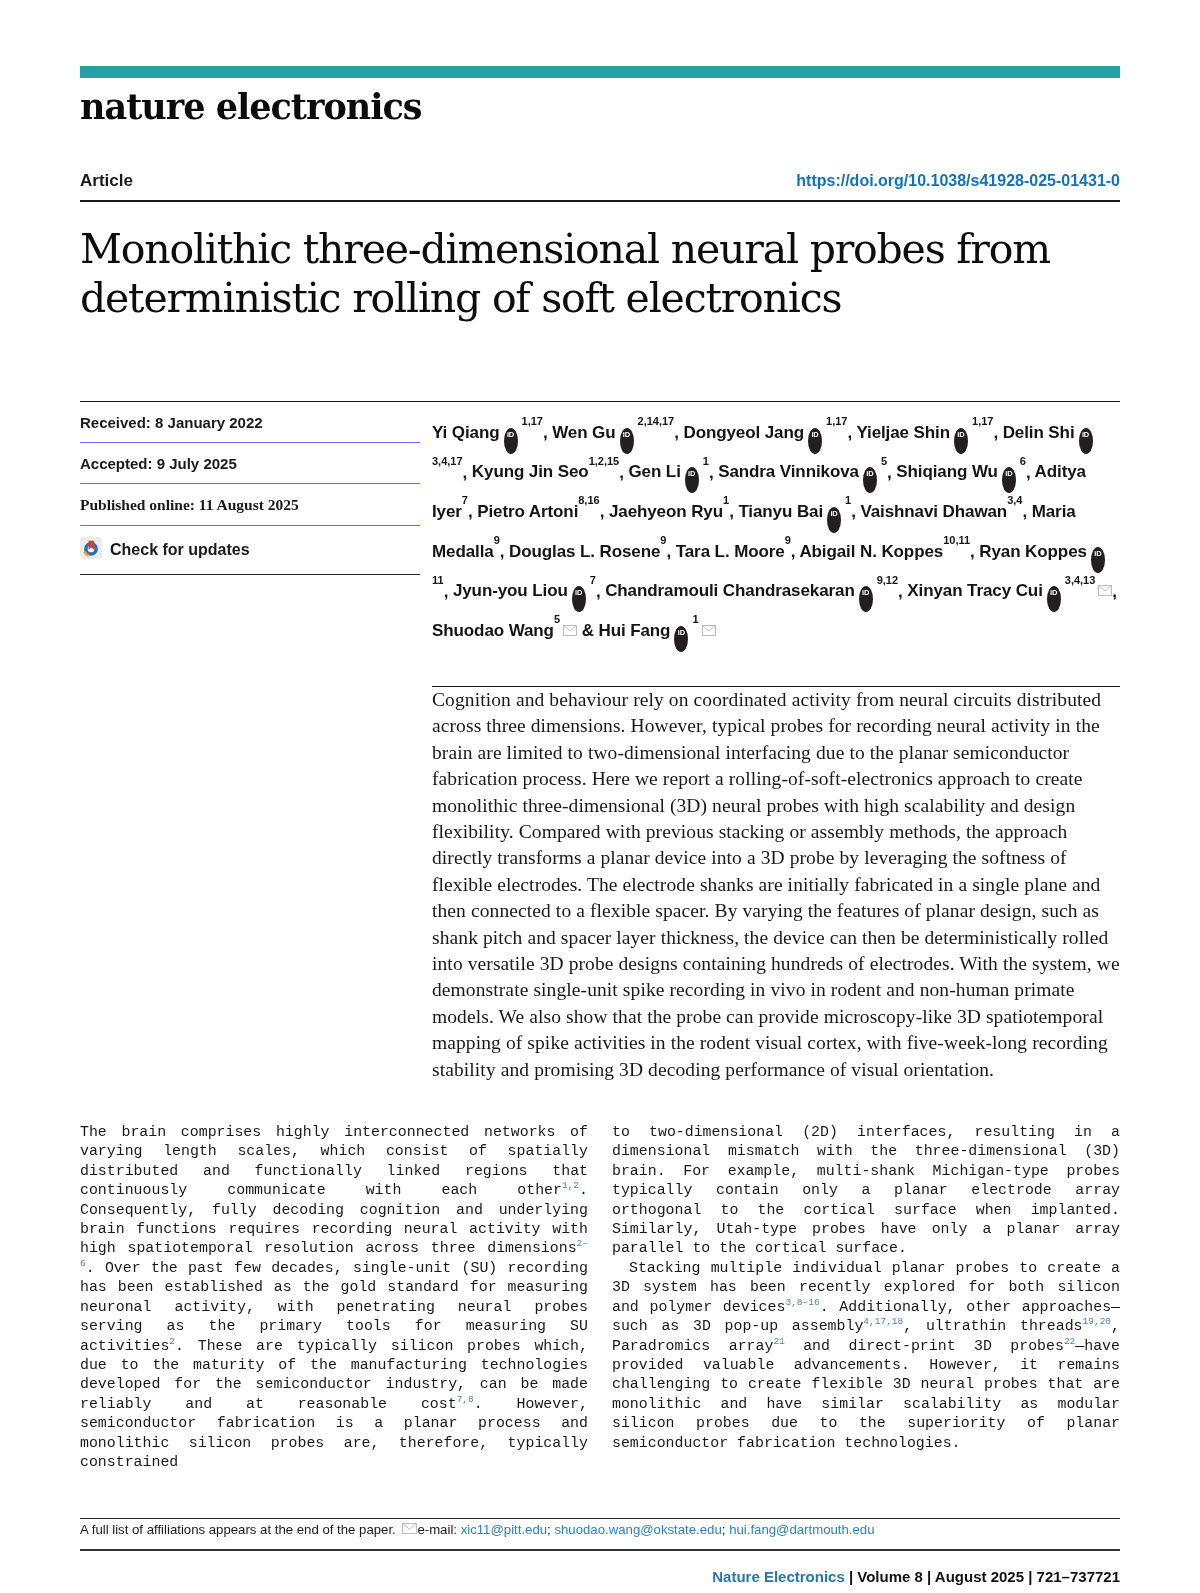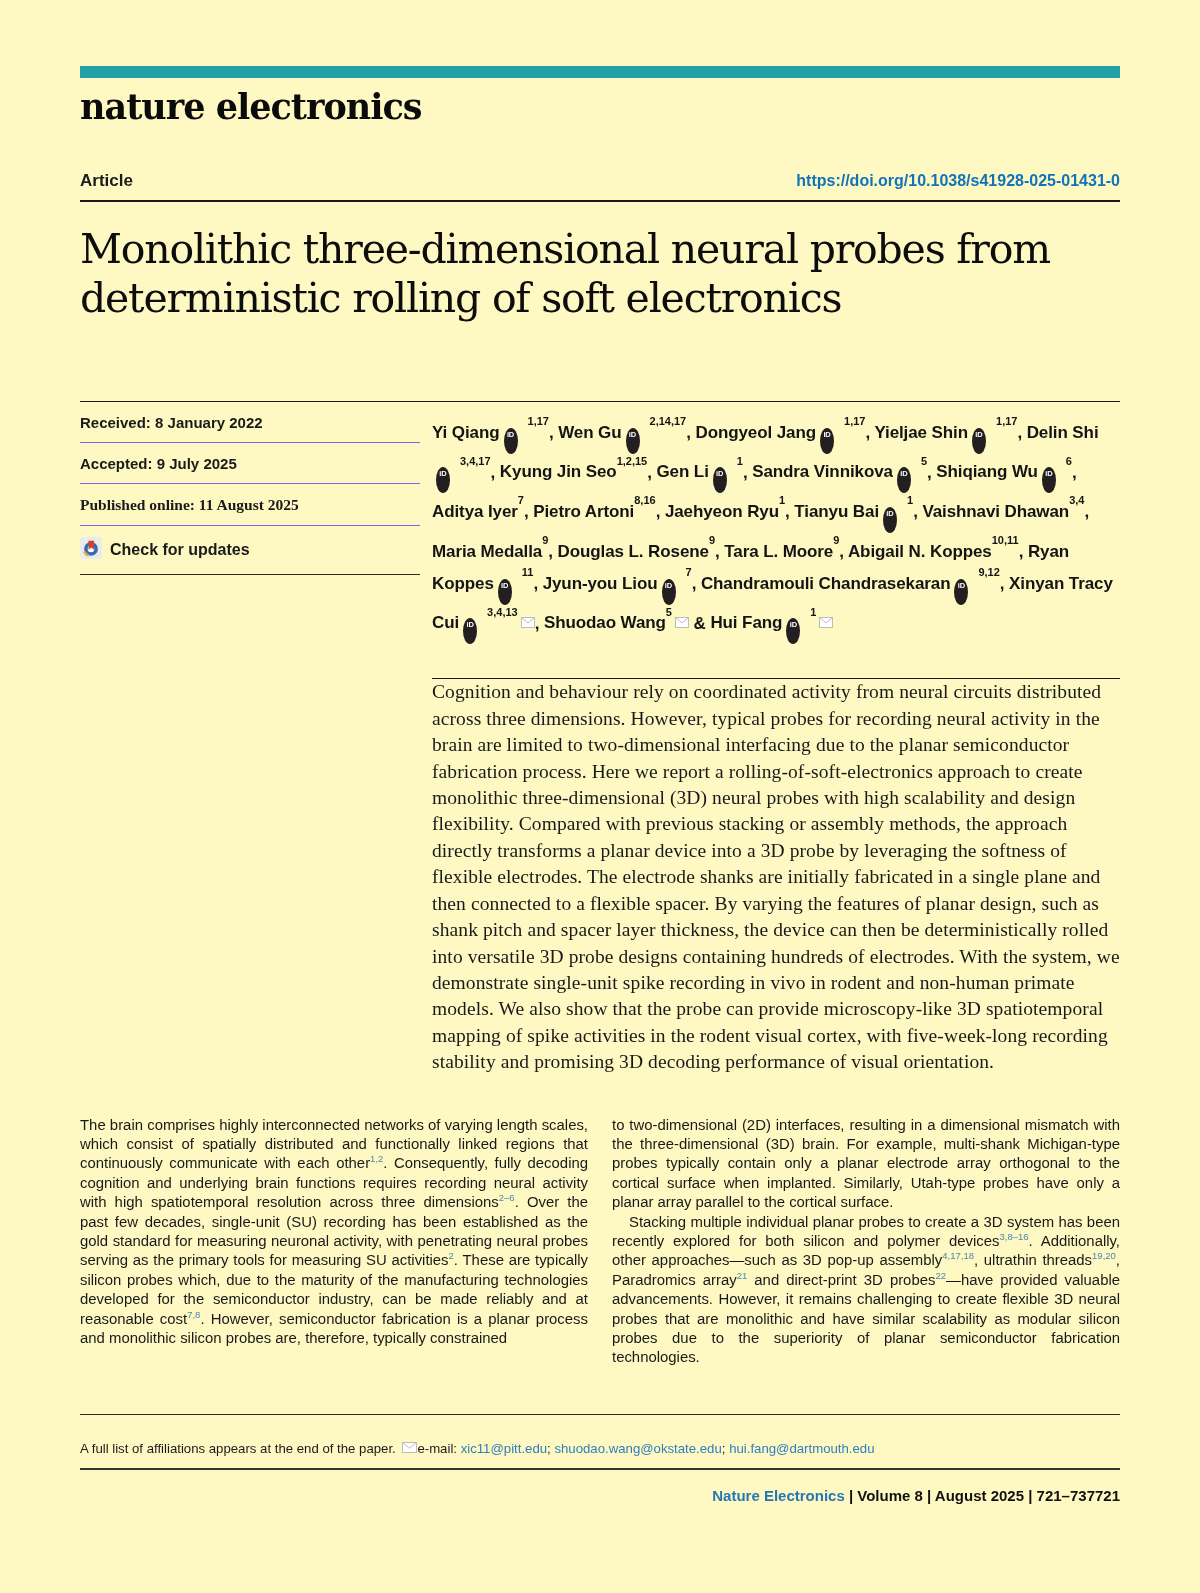--- a/index.html
+++ b/index.html
@@ -1,18 +1,18 @@
 <!DOCTYPE html>
 <html lang="en"><head>
 <meta charset="utf-8">
 <style>
   * { margin:0; padding:0; box-sizing:border-box; }
   body { background:#888; font-family:"Liberation Sans", sans-serif; }
   .page {
-    width:1200px; height:1593px; background:#fef9c3; margin:0 auto;
+    width:1200px; height:1593px; background:#ffffff; margin:0 auto;
     padding:0 80px; overflow:hidden; position:relative; color:#1a1a1a;
   }
   .teal-bar { margin-top:66px; height:12px; background:#23a1a6; }
   .wordmark {
     margin-top:8px; font-family:"DejaVu Serif", serif; font-weight:700;
     font-size:35px; letter-spacing:-1px; color:#0b0b0b;
   }
   .header-row { display:flex; justify-content:space-between; align-items:baseline; margin-top:44px; }
   .article-label { font-size:17px; font-weight:700; color:#1a1a1a;text-align:center; }
   .doi-link { font-size:16px; font-weight:700; color:#1173b9; text-decoration:none; }
@@ -28,34 +28,34 @@
   .date-row.serif { font-family:"Liberation Serif", serif; font-weight:700; font-size:15.5px; }
   .check-row { display:flex; align-items:center; gap:8px; padding:11px 0; border-bottom:1px solid #2a2a2a; font-size:16px; font-weight:700; cursor:pointer; }
   .right-col { flex:1; min-width:0; }
   .authors {
     padding-top:12px; font-size:17px; font-weight:700; line-height:27.5px; color:#141414; letter-spacing:-0.1px;
   }
   .authors .asup { font-size:11px; font-weight:700; position:relative; top:-6px; letter-spacing:0; }
   .orcid {
     display:inline-block; width:14px; height:26px; border-radius:50%; background:#231f20;
     color:#fff; font:700 7.5px/14px "Liberation Sans", sans-serif; text-align:center;
-    margin-left:4px; margin-right:10px; vertical-align:1px;
+    margin-left:4px; margin-right:4px; vertical-align:1px;
   }
   .env { display:inline-block; margin-left:3px; vertical-align:0px; }
   .abstract-box { margin-top:34px; border-top:1.5px solid #1a1a1a; padding-top:0; }
   .abstract {
     font-family:"Liberation Serif", serif; font-size:19.5px; line-height:26.4px; color:#191919;
     letter-spacing:0.1px;
   }
   .body-cols { display:flex; gap:24px; margin-top:40px; }
-  .col { flex:1; min-width:0; font-family:Liberation Sans, sans-serif; font-size:14.9px; line-height:19.4px; text-align:justify; color:#191919; hyphens:auto; }
+  .col { flex:1; min-width:0; font-family:Liberation Mono, monospace; font-size:14.9px; line-height:19.4px; text-align:justify; color:#191919; hyphens:auto; }
   .col p.indent { text-indent:17px; }
   sup.ref { color:#4a86b4; font-size:9.5px; line-height:0; }
   .affil-note {
-    margin-top:46px; border-top:1px solid #2a2a2a; padding-top:26px;
+    margin-top:46px; border-top:1px solid #2a2a2a; padding-top:3px;
     font-size:13.2px; color:#1a1a1a;
   }
   .email-link { color:#2e7fbe; }
   .email-label { color:#1a1a1a; }
   .footer-rule { border:none; border-top:2.5px solid #333; margin-top:12px; }
   .journal-line { display:flex; justify-content:flex-end; margin-top:17px; font-size:15px; font-weight:700; color:#111; }
   .jname { color:#2577b4; cursor:pointer; }
   .pagenum { font-weight:700; }
   .crossmark { flex:0 0 auto; }
 </style>

